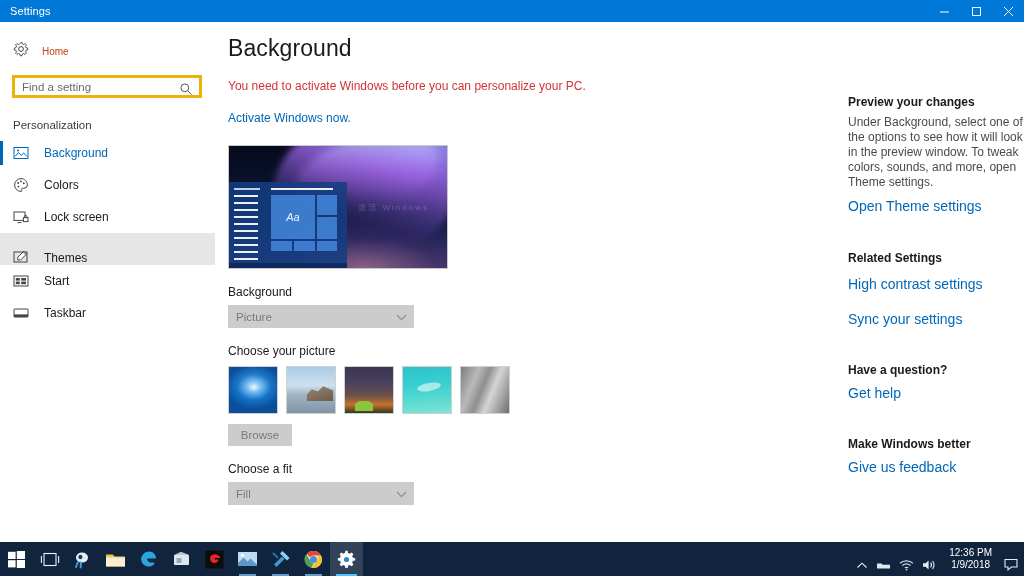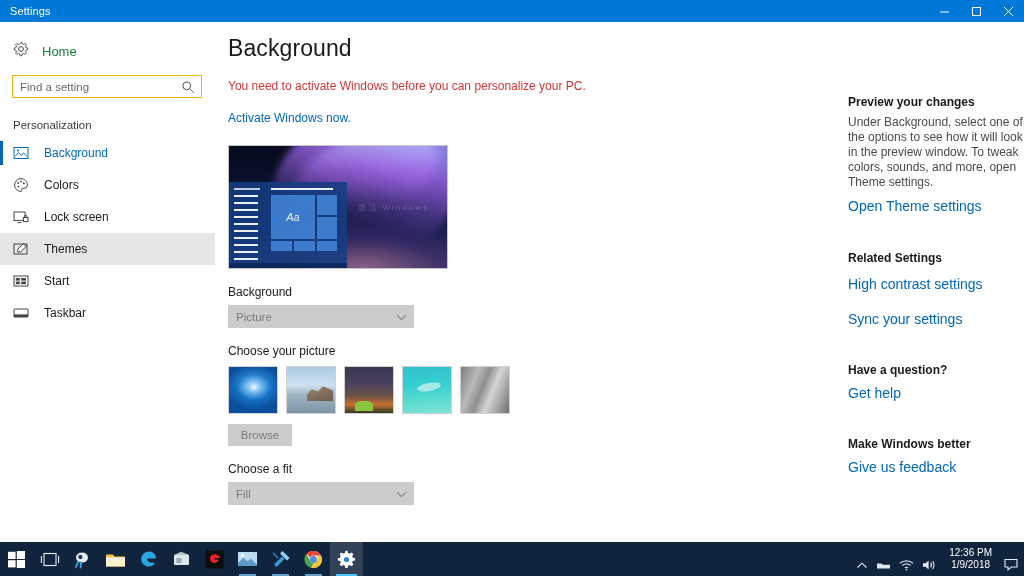--- a/index.html
+++ b/index.html
@@ -27,24 +27,24 @@
   }
   .winbtn svg { display: block; }
 
   
   .sidebar {
     position: absolute; left: 0; top: 22px; width: 215px; height: 520px; background: #fff;
   }
   .home-row {
     display: flex; align-items: center; height: 30px; margin-top: 14px; padding-left: 13px; gap: 13px;
   }
-  .home-row .label { font-size: 13px; color: #15803d; }
+  .home-row .label { font-size: 10px; color: #c2410c; }
   .searchbox {
     margin: 9px 0 0 12px; width: 190px; height: 23px;
-    border: 1px solid #eab308; background: #fff;
+    border: 3px solid #eab308; background: #fff;
     display: flex; align-items: center; position: relative;
   }
   .searchbox input {
     border: 0; outline: 0; width: 100%; height: 100%;
     padding: 0 24px 0 7px; font-size: 11.5px; color: #1a1a1a;
     font-family: "Liberation Sans", sans-serif; background: transparent;
   }
   .searchbox input::placeholder { color: #6a6a6a; }
   .searchbox .mag { position: absolute; right: 6px; top: 4px; }
 
@@ -53,21 +53,21 @@
   }
   .navitem {
     position: relative; display: flex; align-items: center; gap: 15px;
     height: 32px; padding-left: 13px; font-size: 12px; color: #1a1a1a;
   }
   .navitem .ico { width: 16px; height: 16px; display: flex; align-items: center; justify-content: center; }
   .navitem.selected { color: #0067b8; }
   .navitem.selected .accent {
     position: absolute; left: 0; top: 4px; width: 3px; height: 24px; background: #0067b8;
   }
-  .navitem.hover { background: #e6e6e6; }
+  .navitem.hover { background: #e6e6e6; align-items: flex-end; }
 
   
   .main { position: absolute; left: 228px; top: 22px; width: 600px; }
   .page-title { font-size: 23px; font-weight: 400; color: #1a1a1a; margin-top: 13px; letter-spacing: .1px; }
   .warn { color: #d13438; font-size: 12px; margin-top: 17px; }
   .link { color: #0067b8; font-size: 12px; text-decoration: none; }
   .activate { display: inline-block; margin-top: 18px; }
 
   
   .preview {

